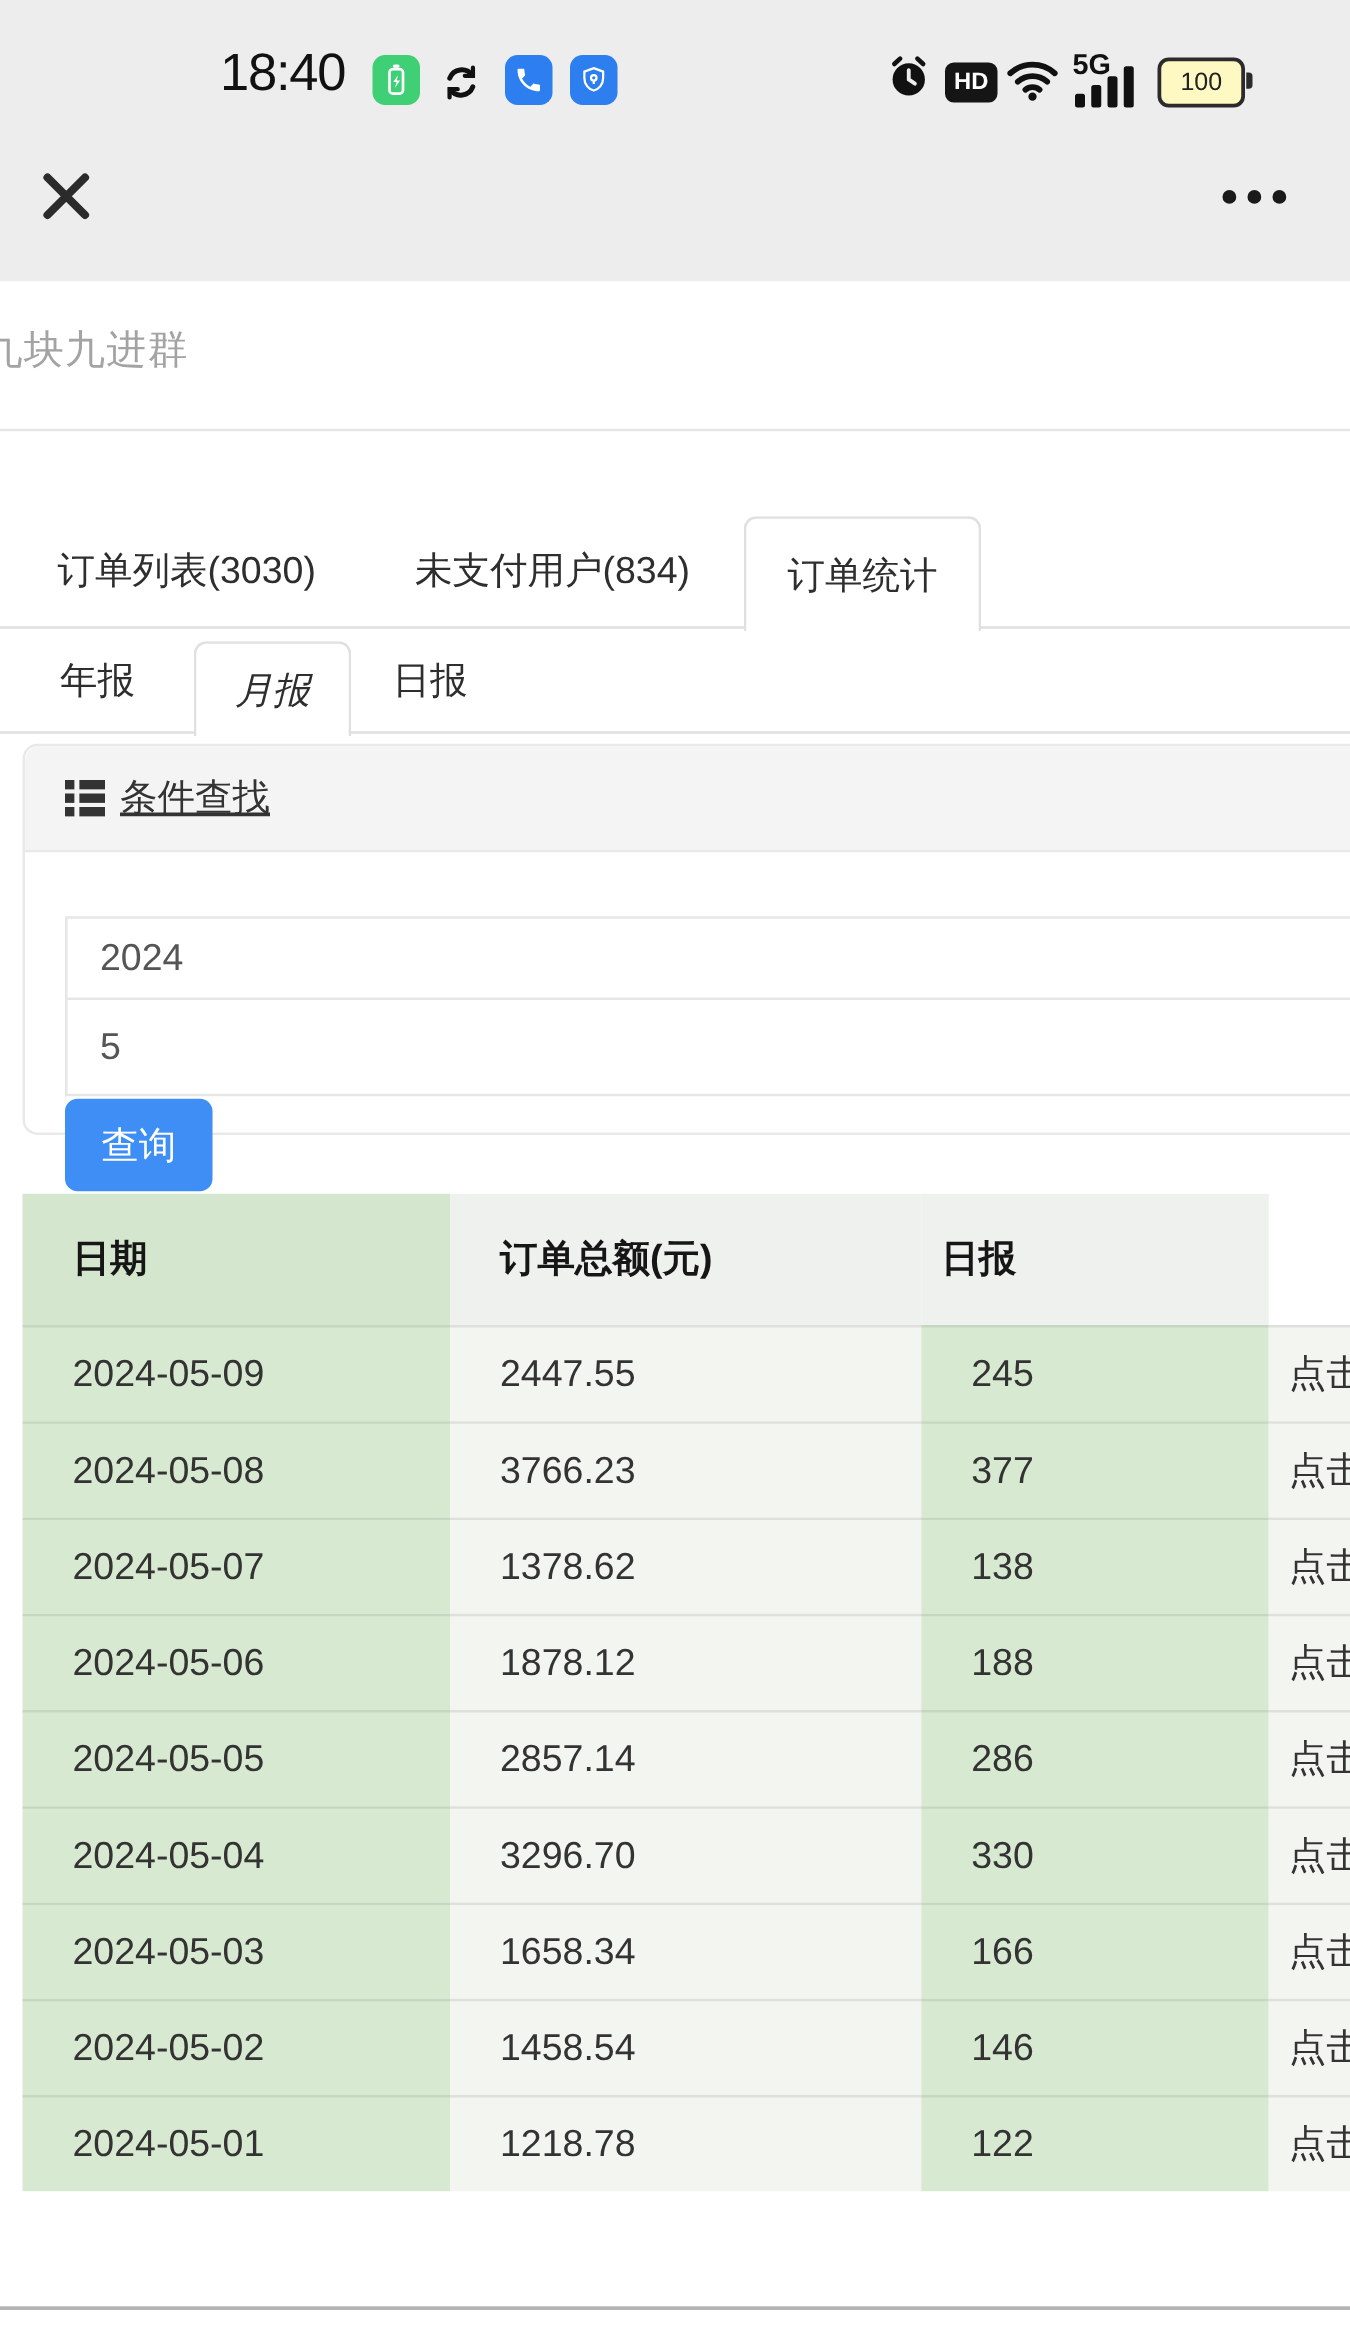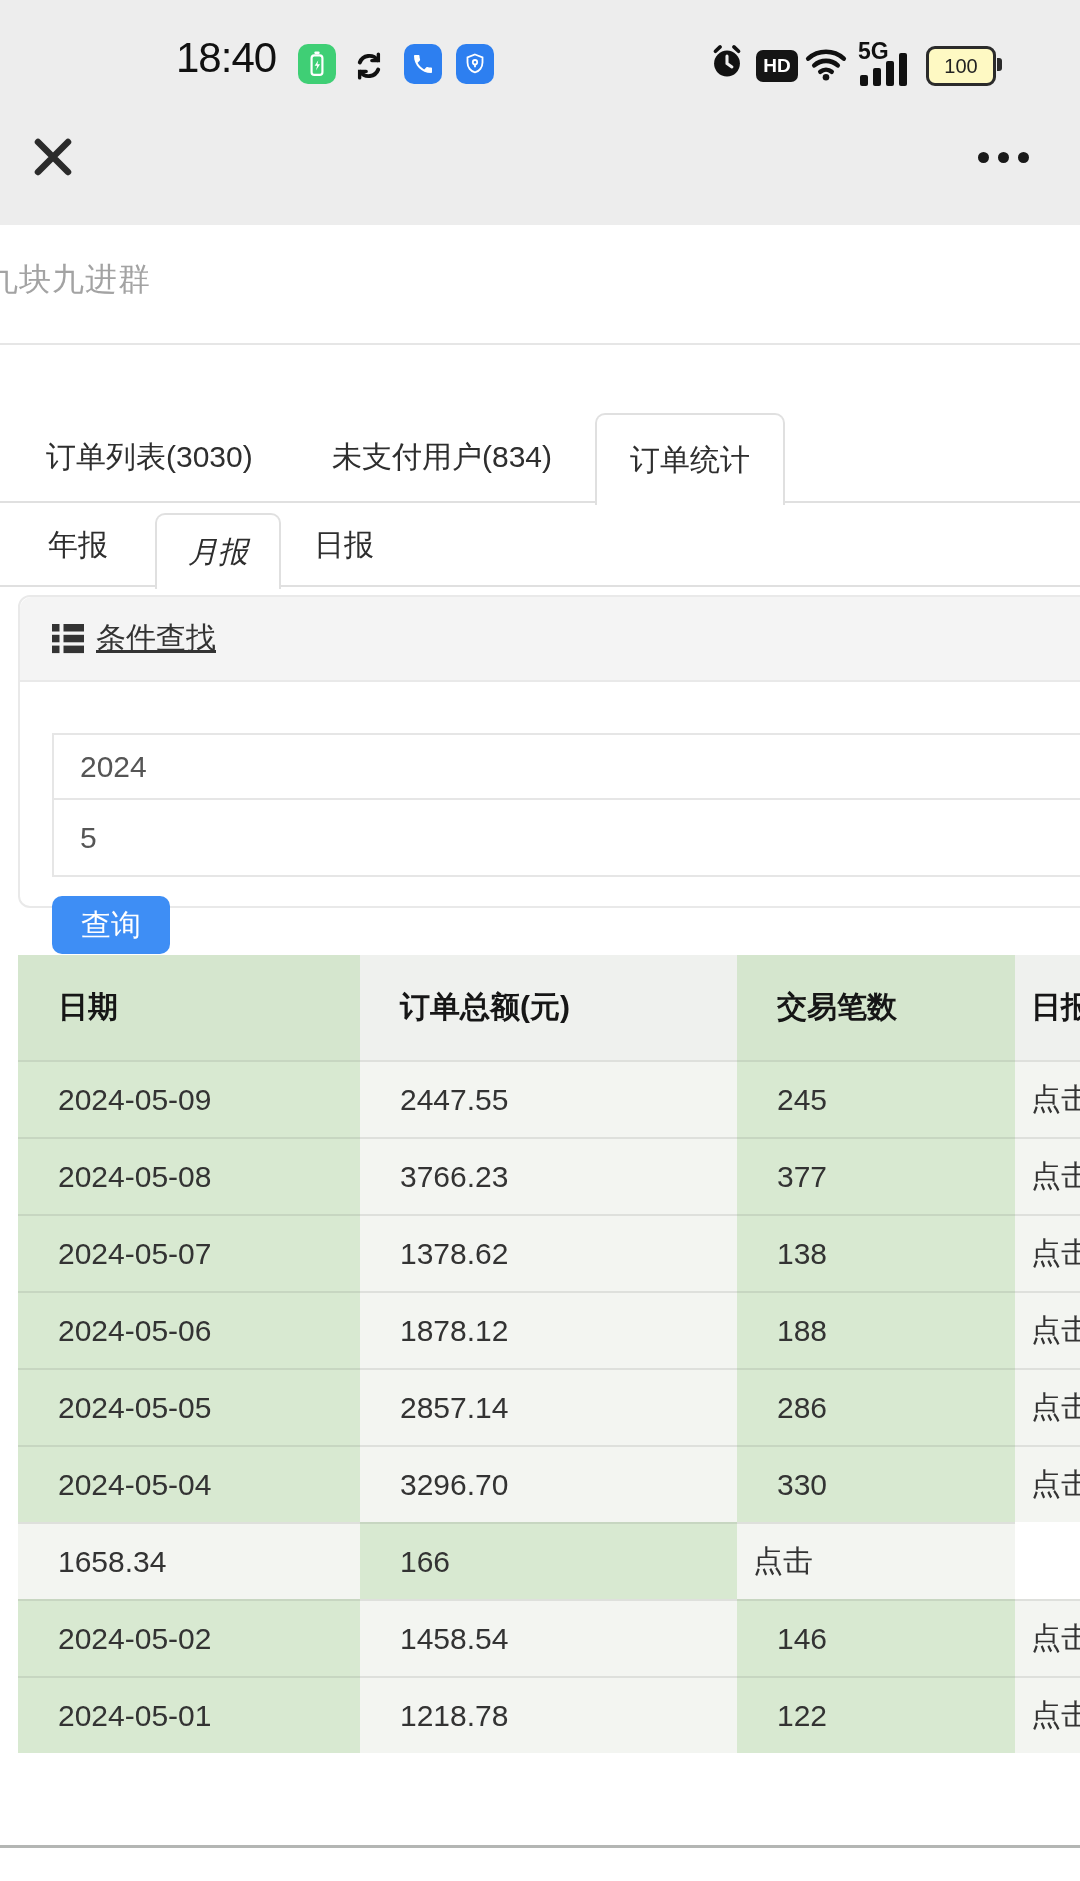--- a/index.html
+++ b/index.html
@@ -45,22 +45,22 @@
   
   .panel{position:absolute;left:18px;top:595px;width:1182px;height:313px;background:#fff;
          border:2px solid #e9e9e9;border-radius:12px 0 0 12px;box-sizing:border-box;}
   .panel-head{position:absolute;left:0;top:0;right:0;height:85px;background:#f4f4f4;border-bottom:2px solid #e9e9e9;
               border-radius:12px 0 0 0;display:flex;align-items:center;padding-left:32px;box-sizing:border-box;}
   .panel-head .lbl{font-size:30px;color:#333;margin-left:12px;text-decoration:underline;}
   .inp{position:absolute;left:32px;right:-2px;border:2px solid #e6e6e6;box-sizing:border-box;
        font-size:30px;color:#555;padding-left:26px;display:flex;align-items:center;background:#fff;}
   .inp1{top:136px;height:67px;}
   .inp2{top:203px;height:77px;border-top:none;}
-  .btn-query{position:absolute;left:32px;top:282px;width:118px;height:58px;background:#3e8ef5;border-radius:10px;
-             color:#fff;font-size:30px;display:flex;align-items:center;justify-content:center;z-index:3;border:none;margin-top:17px;}
+  .btn-query{position:absolute;left:32px;top:282px;width:118px;height:74px;background:#3e8ef5;border-radius:10px;
+             color:#fff;font-size:30px;display:flex;align-items:center;justify-content:center;z-index:3;border:none;}
   
   .tbl{position:absolute;left:18px;top:955px;width:1317px;}
   .tr{display:grid;grid-template-columns:342px 377px 278px 320px;}
   .tr.head{height:105px;}
   .tr.row{height:77px;}
   .td{display:flex;align-items:center;padding-left:40px;box-sizing:border-box;font-size:30px;color:#333;white-space:nowrap;overflow:visible;}
   .head .td{font-weight:700;color:#161616;}
   .c-green{background:#d8e9d1;}
   .c-light{background:#f3f5f1;}
   .head .c-green{background:#d5e6ce;}
@@ -178,21 +178,20 @@
     </div>
     <div class="inp inp1">2024</div>
     <div class="inp inp2">5</div>
     <button class="btn-query">查询</button>
   </div>
 
   <div class="tbl">
     <div class="tr head">
       <div class="td c-green">日期</div>
       <div class="td c-light">订单总额(元)</div>
-      <div class="td c-green">交易笔数</div>
       <div class="td c-light c4">日报</div>
     </div>
     <div id="rows">
     <div class="tr row">
       <div class="td c-green">2024-05-09</div>
       <div class="td c-light">2447.55</div>
       <div class="td c-green">245</div>
       <div class="td c-light c4">点击</div>
     </div>
 
@@ -225,20 +224,21 @@
     </div>
 
     <div class="tr row">
       <div class="td c-green">2024-05-04</div>
       <div class="td c-light">3296.70</div>
       <div class="td c-green">330</div>
       <div class="td c-light c4">点击</div>
     </div>
 
     <div class="tr row">
+      <div class="td c-green">2024-05-03</div>
       <div class="td c-light">1658.34</div>
       <div class="td c-green">166</div>
       <div class="td c-light c4">点击</div>
     </div>
 
     <div class="tr row">
       <div class="td c-green">2024-05-02</div>
       <div class="td c-light">1458.54</div>
       <div class="td c-green">146</div>
       <div class="td c-light c4">点击</div>

